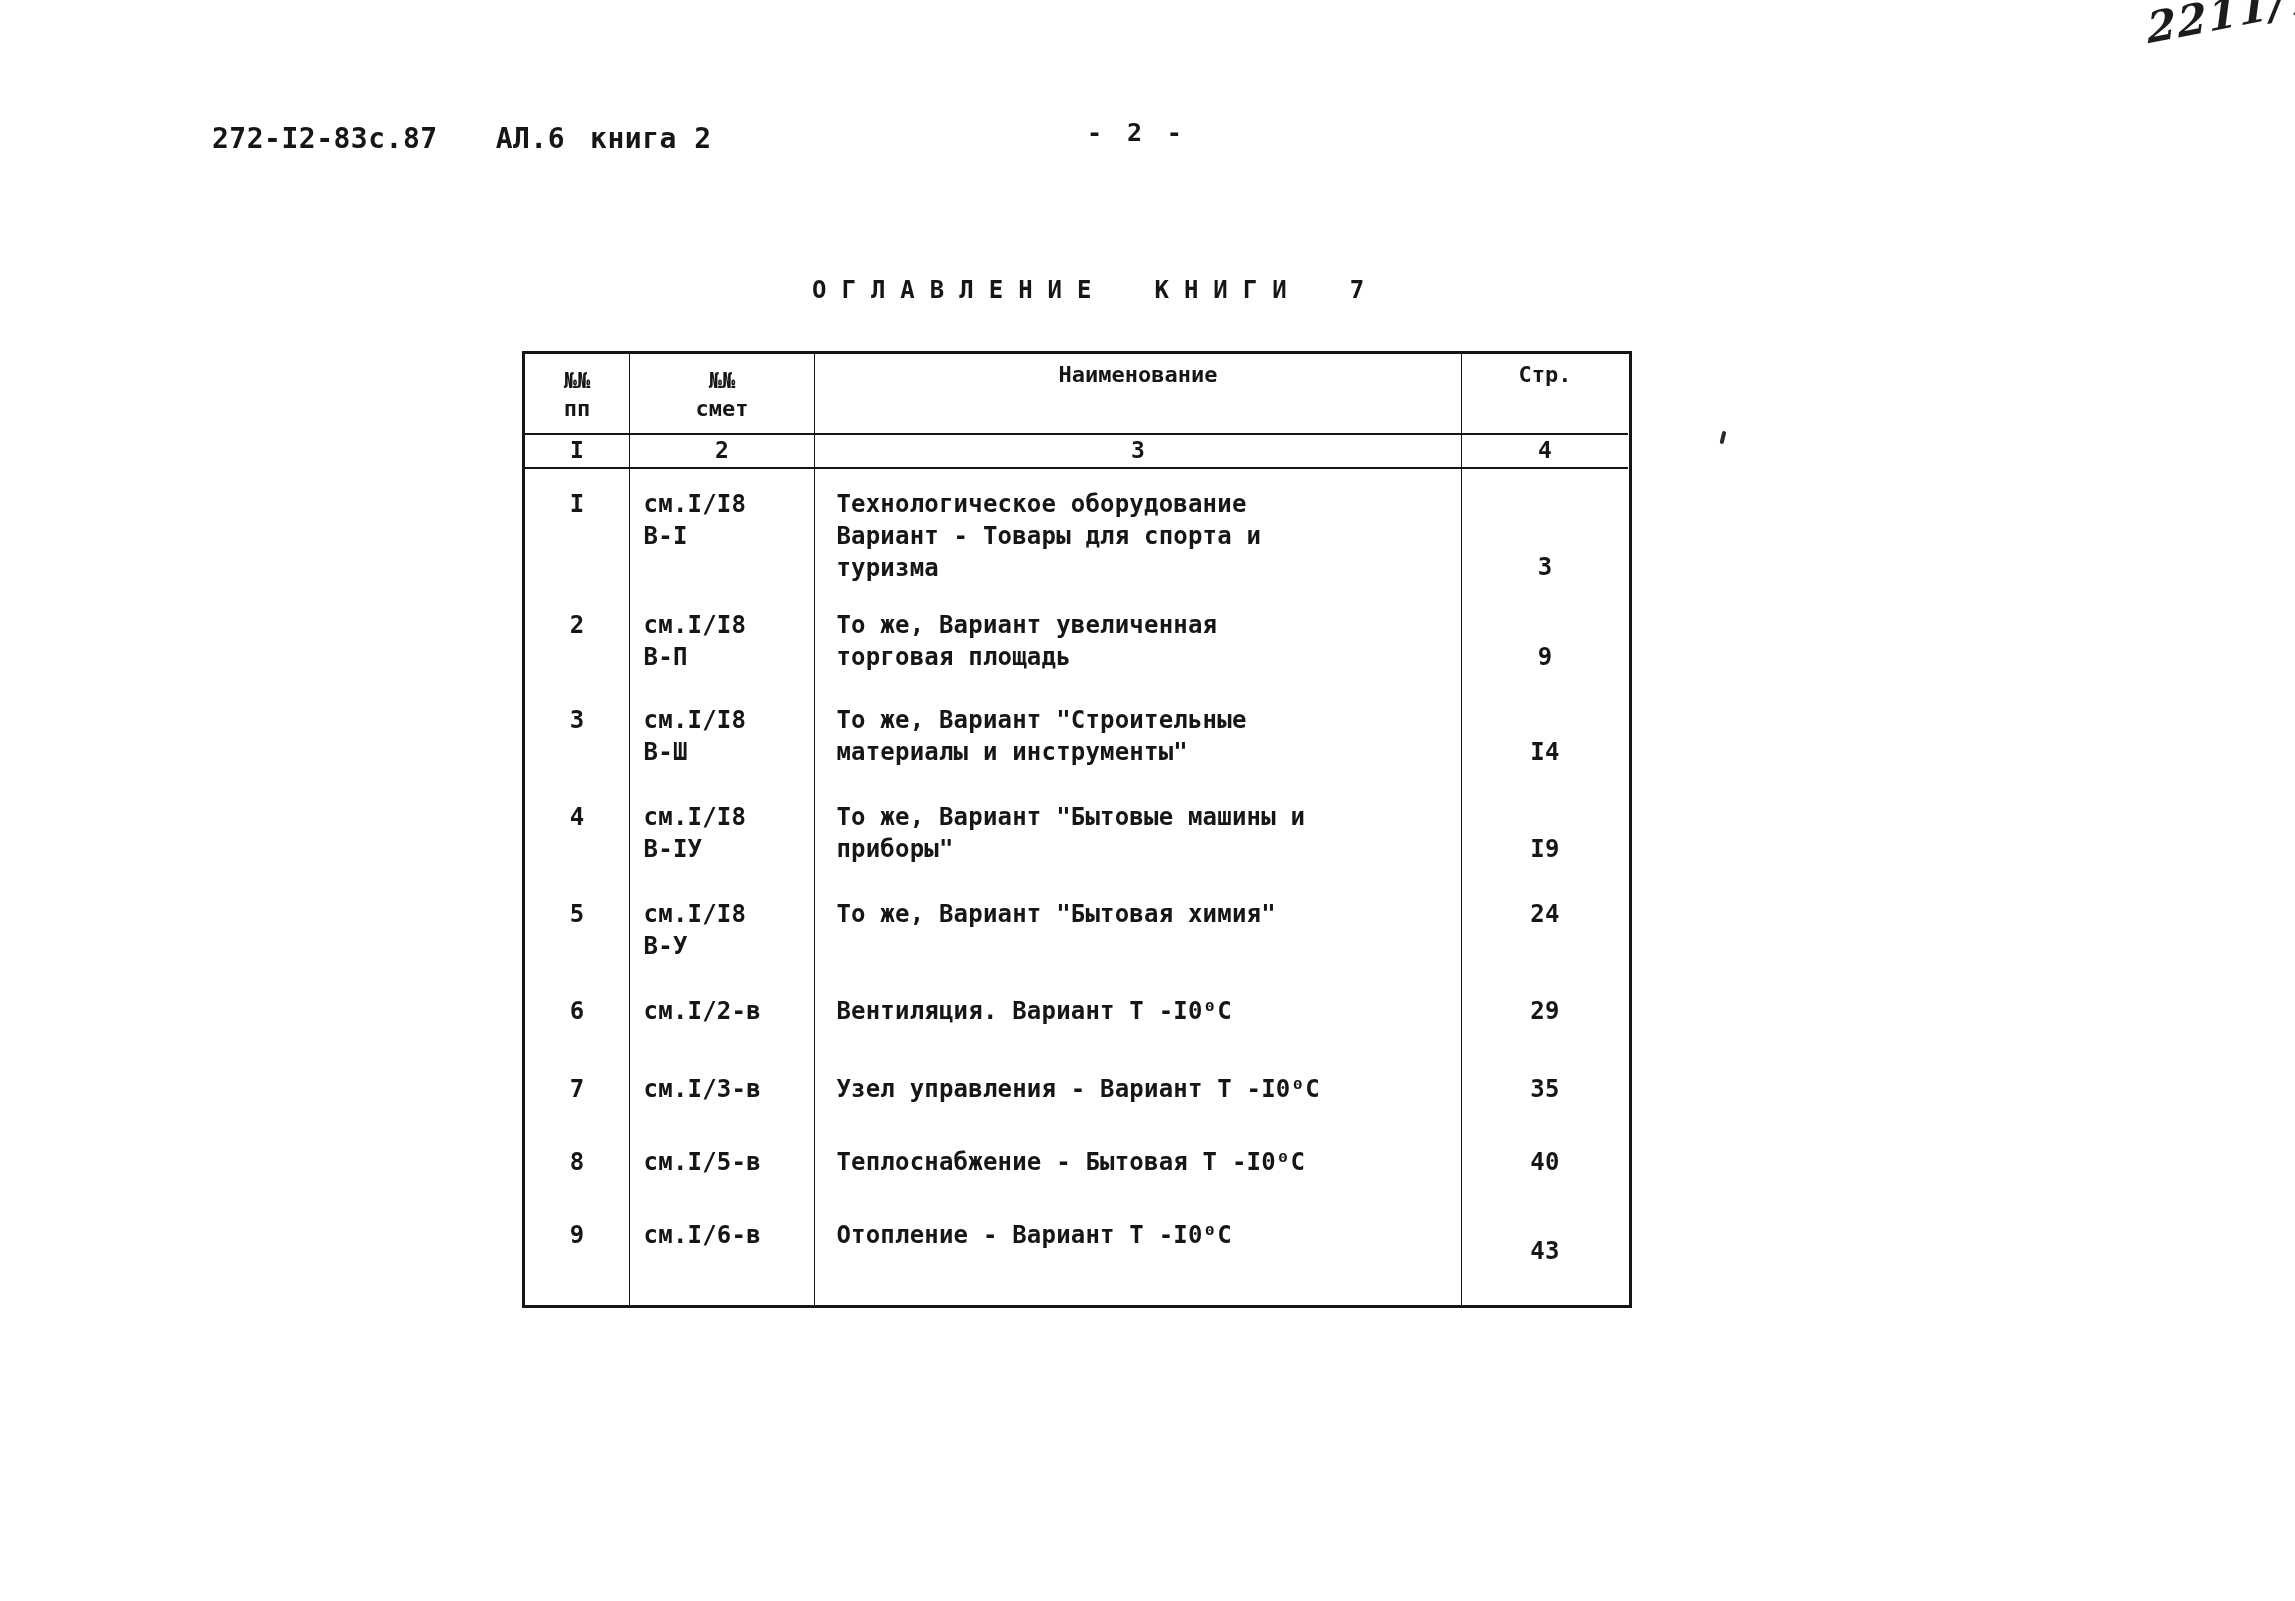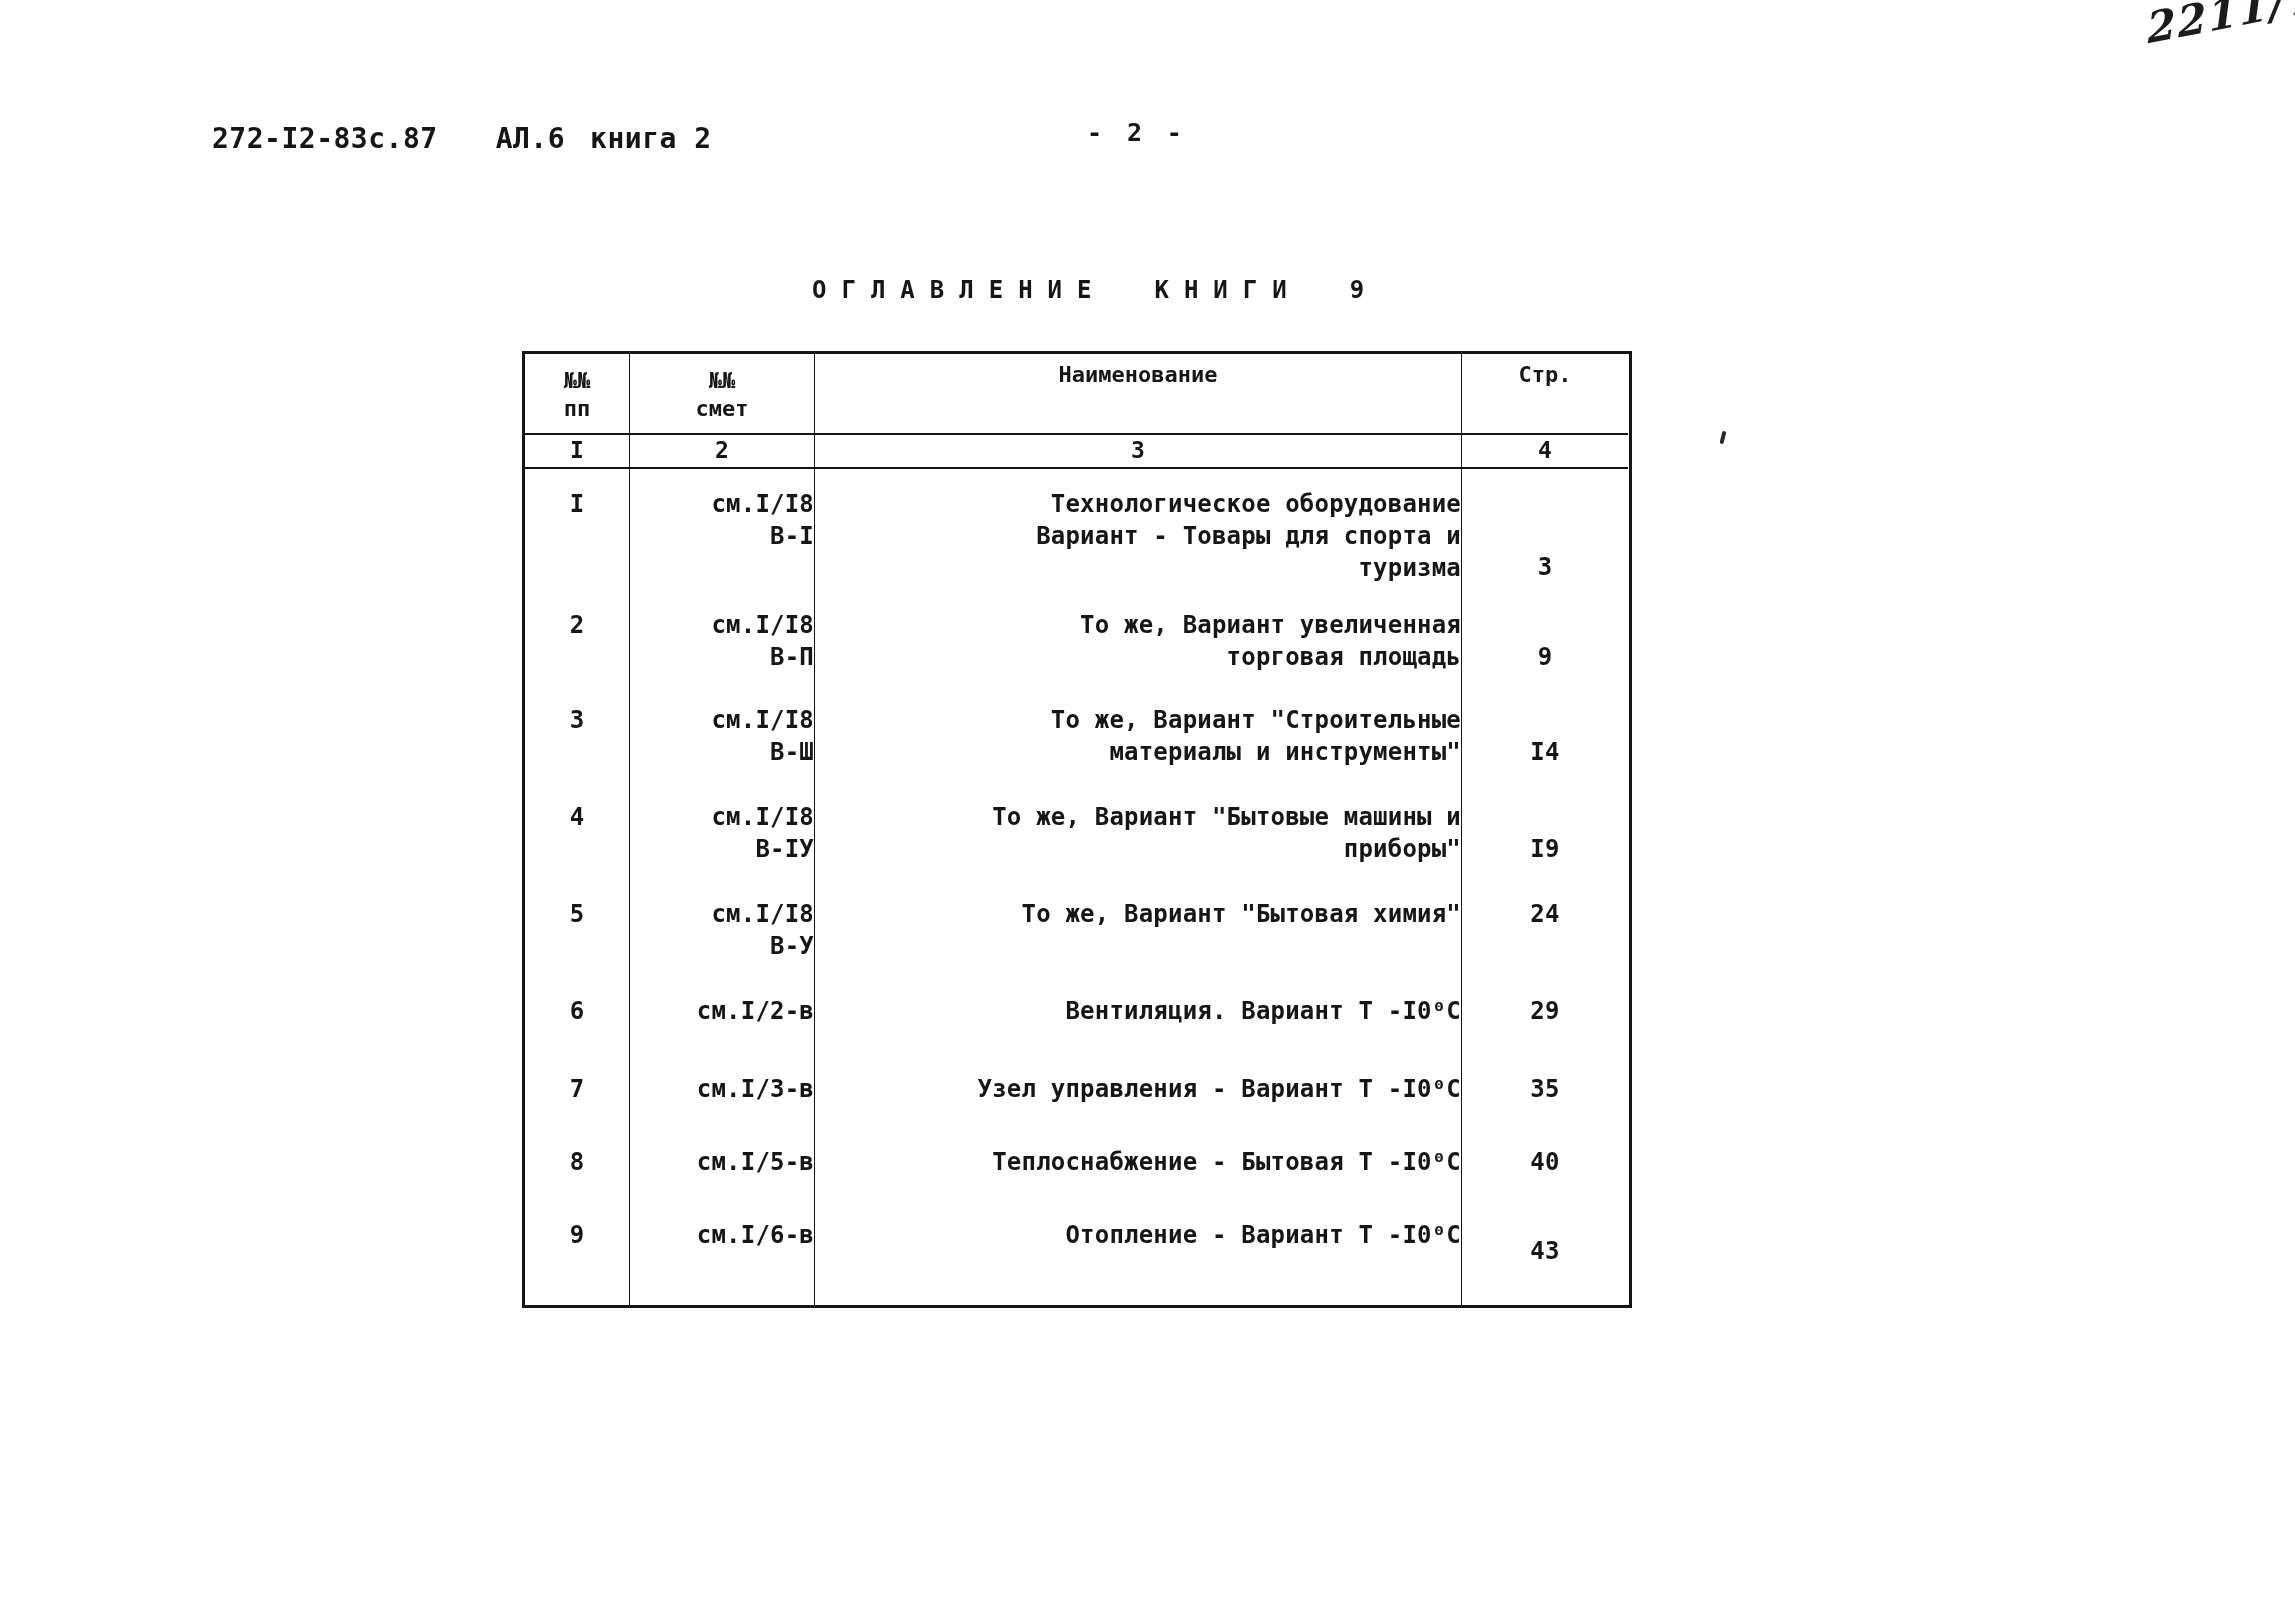--- a/index.html
+++ b/index.html
@@ -70,21 +70,21 @@
   }
   .hd.one-line { padding-top: 7px; }
 
   .tnums { height: 34px; }
   .tnums .td {
     border-bottom: 2.9px solid #151515;
     font-size: 23px; font-weight: bold; line-height: 30px;
   }
 
   #tbody { display: flex; flex-direction: column; flex: 1 1 auto; }
-  .body-row .td { padding-top: 18.5px; text-align: right; }
+  .body-row .td { padding-top: 18.5px; }
   .body-row:nth-child(1) { height: 121px; }
   .body-row:nth-child(2) { height: 95px; }
   .body-row:nth-child(3) { height: 97px; }
   .body-row:nth-child(4) { height: 97px; }
   .body-row:nth-child(5) { height: 97px; }
   .body-row:nth-child(6) { height: 78px; }
   .body-row:nth-child(7) { height: 73px; }
   .body-row:nth-child(8) { height: 73px; }
   .body-row:nth-child(9) { flex: 1 1 auto; }
 
@@ -117,21 +117,21 @@
     <span class="gap1"></span>
     <span>АЛ.6</span>
     <span class="gap2"></span>
     <span>книга 2</span>
   </div>
 
   <div class="page-num">- 2 -</div>
 
   <div class="handwriting">2211/7</div>
 
-  <div class="title">ОГЛАВЛЕНИЕ КНИГИ 9</div>
+  <div class="title">ОГЛАВЛЕНИЕ КНИГИ 7</div>
 
   <div class="ink-speck"></div>
 
   <div class="toc-table">
     <div class="tr thead">
       <div class="td c1 hd">№№
 пп</div>
       <div class="td c2 hd">№№
 смет</div>
       <div class="td c3 hd one-line">Наименование</div>

